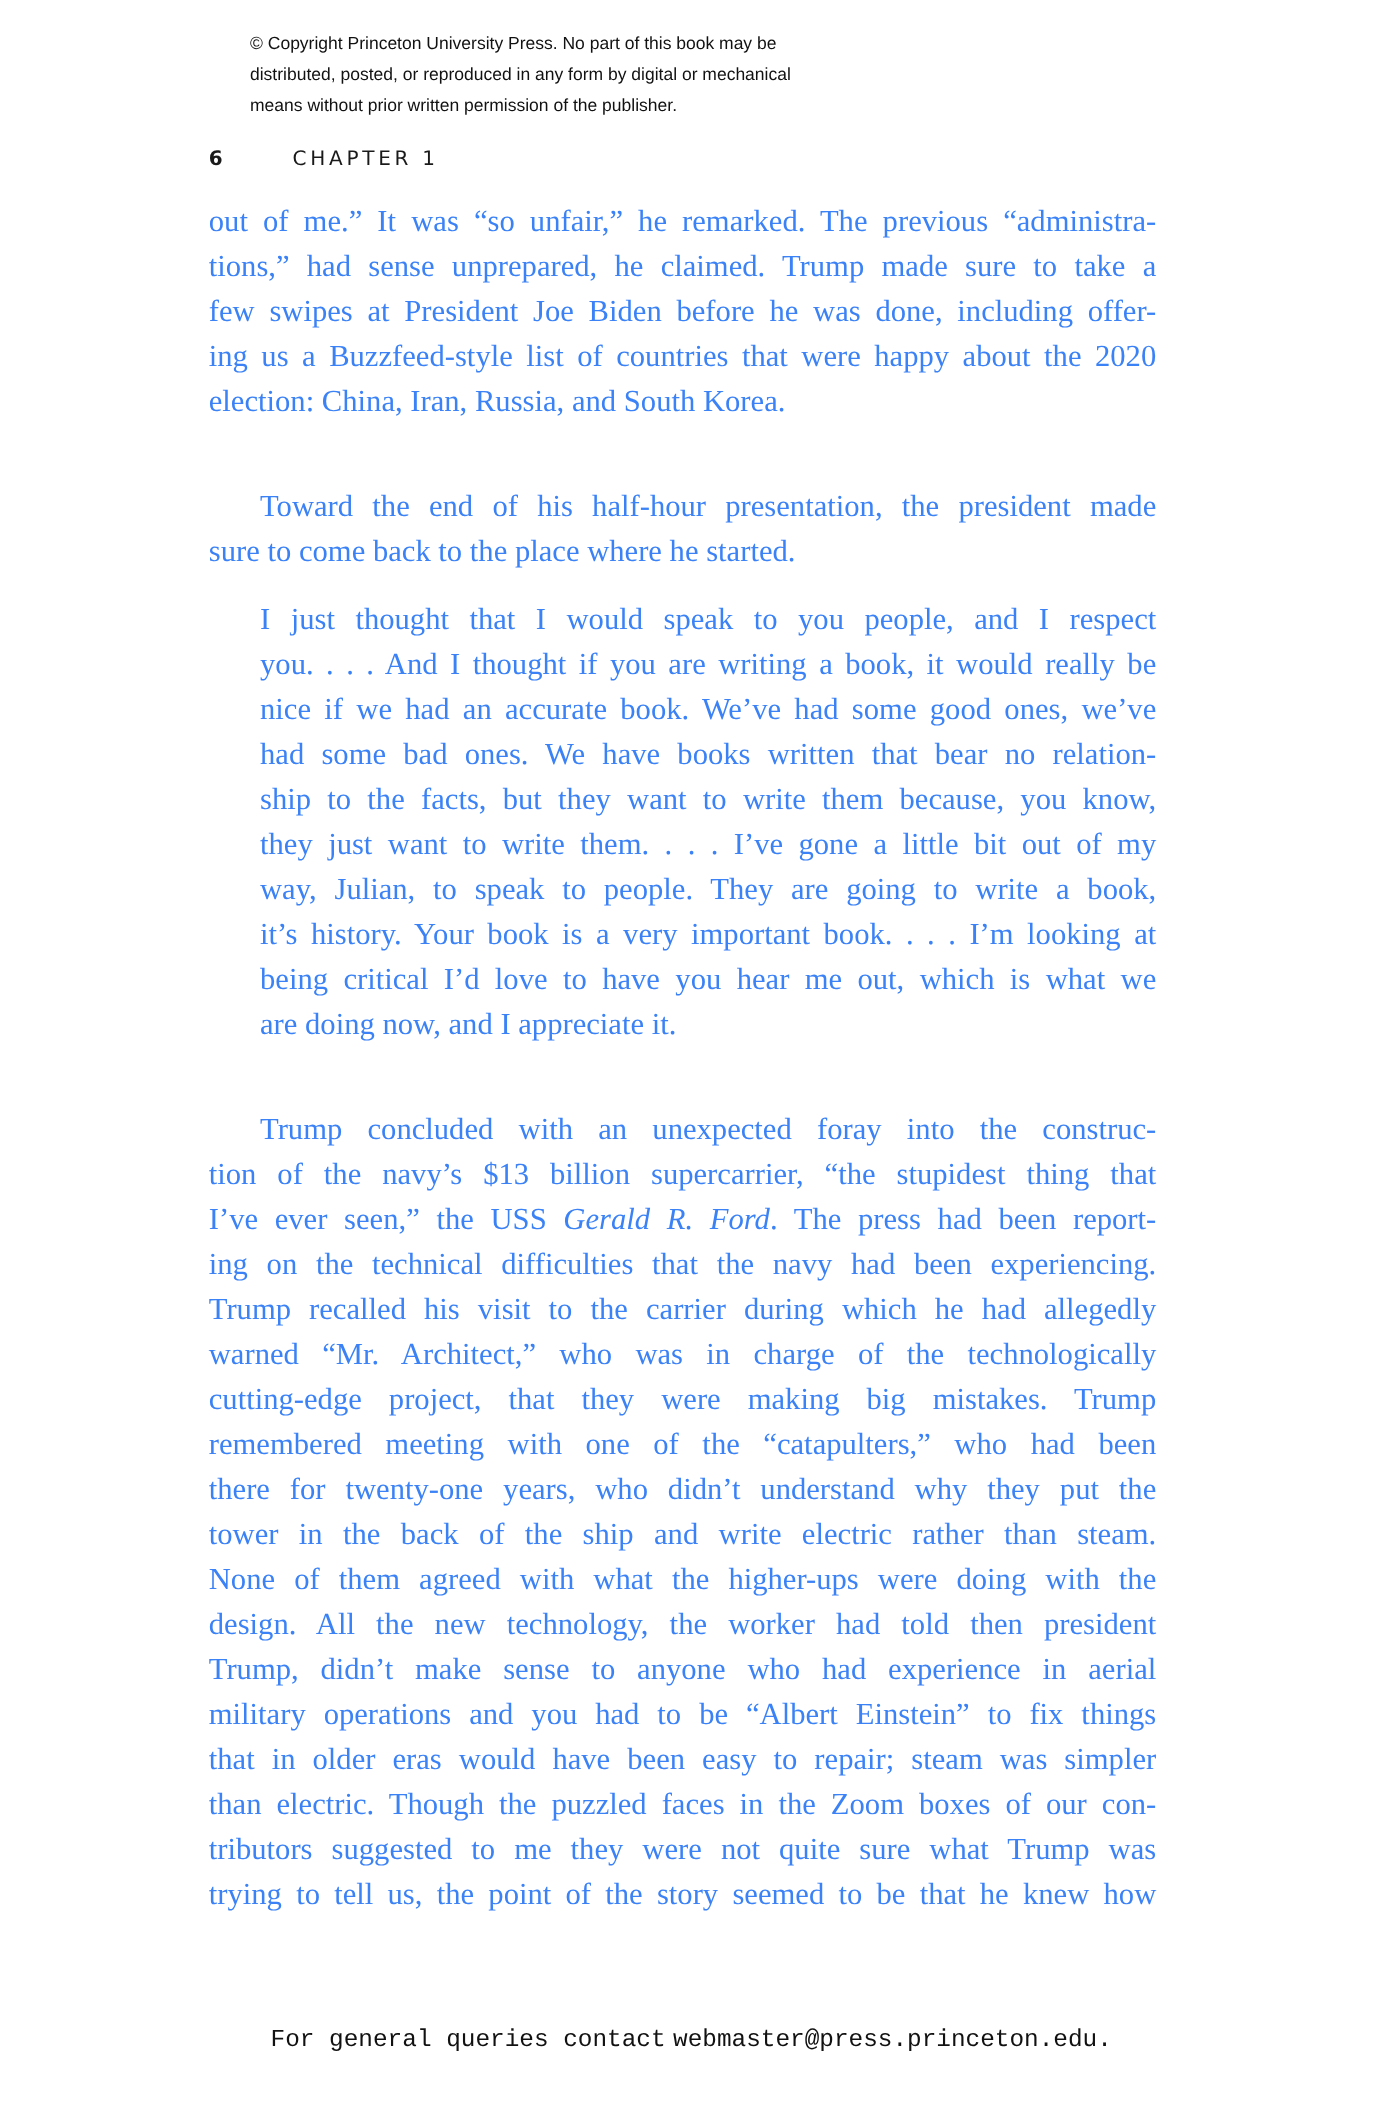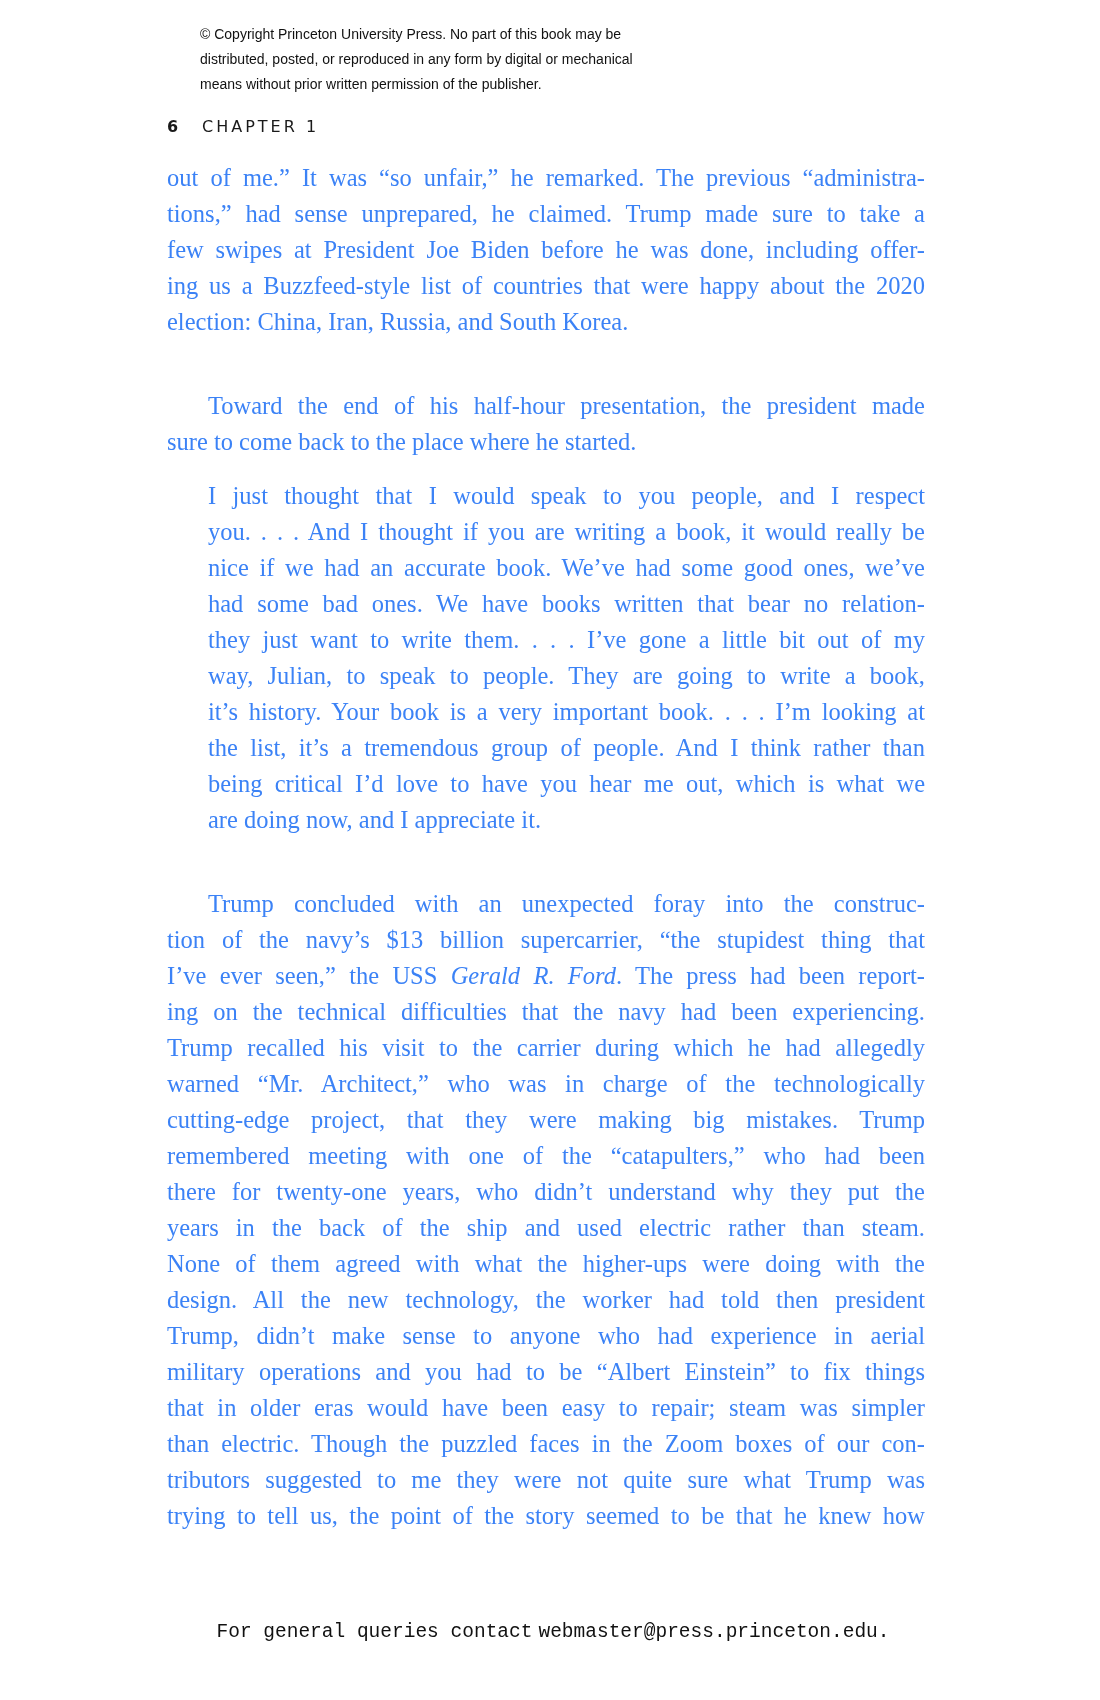--- a/index.html
+++ b/index.html
@@ -12,21 +12,21 @@
     font-family: "Liberation Sans", sans-serif;
     font-size: 14px; line-height: 25px; color: #111;
   }
   .copyright .cline { display: block; white-space: nowrap; }
   .running-head {
     position: absolute; left: 167px; top: 115px; height: 24px;
     font-family: "DejaVu Sans", sans-serif; font-size: 16px; line-height: 24px;
     color: #1a1a1a;
   }
   .running-head .folio { font-weight: bold; display: inline-block; width: 35px; }
-  .running-head .chapter { letter-spacing: 3px; }
+  .running-head .chapter { letter-spacing: 3px; margin-left: 32px; }
   .body-text {
     position: absolute; left: 167px; top: 160px; width: 758px;
     font-family: "Liberation Serif", serif; font-size: 24.5px; line-height: 36px;
     color: #3b82f6;
   }
   .para { margin: 0; }
   .line {
     display: block; white-space: nowrap; text-align: justify;
     text-align-last: justify; height: 36px; overflow: visible;
   }
@@ -63,38 +63,38 @@
   </div>
   <div class="para">
     <span class="line indent">Toward the end of his half-hour presentation, the president made</span>
     <span class="line last">sure to come back to the place where he started.</span>
   </div>
   <div class="para quote">
     <span class="line">I just thought that I would speak to you people, and I respect</span>
     <span class="line">you. . . . And I thought if you are writing a book, it would really be</span>
     <span class="line">nice if we had an accurate book. We’ve had some good ones, we’ve</span>
     <span class="line">had some bad ones. We have books written that bear no relation-</span>
+    <span class="line">ship to the facts, but they want to write them because, you know,</span>
     <span class="line">they just want to write them. . . . I’ve gone a little bit out of my</span>
     <span class="line">way, Julian, to speak to people. They are going to write a book,</span>
     <span class="line">it’s history. Your book is a very important book. . . . I’m looking at</span>
-    <span class="line">the list, it’s a tremendous group of people. And I think rather than</span>
     <span class="line">being critical I’d love to have you hear me out, which is what we</span>
     <span class="line last">are doing now, and I appreciate it.</span>
   </div>
   <div class="para">
     <span class="line indent">Trump concluded with an unexpected foray into the construc-</span>
     <span class="line">tion of the navy’s $13 billion supercarrier, “the stupidest thing that</span>
     <span class="line"><span>I’ve ever seen,” the USS </span><span class="ital">Gerald R. Ford</span><span>. The press had been report-</span></span>
     <span class="line">ing on the technical difficulties that the navy had been experiencing.</span>
     <span class="line">Trump recalled his visit to the carrier during which he had allegedly</span>
     <span class="line">warned “Mr. Architect,” who was in charge of the technologically</span>
     <span class="line">cutting-edge project, that they were making big mistakes. Trump</span>
     <span class="line">remembered meeting with one of the “catapulters,” who had been</span>
     <span class="line">there for twenty-one years, who didn’t understand why they put the</span>
-    <span class="line">years in the back of the ship and used electric rather than steam.</span>
+    <span class="line">tower in the back of the ship and write electric rather than steam.</span>
     <span class="line">None of them agreed with what the higher-ups were doing with the</span>
     <span class="line">design. All the new technology, the worker had told then president</span>
     <span class="line">Trump, didn’t make sense to anyone who had experience in aerial</span>
     <span class="line">military operations and you had to be “Albert Einstein” to fix things</span>
     <span class="line">that in older eras would have been easy to repair; steam was simpler</span>
     <span class="line">than electric. Though the puzzled faces in the Zoom boxes of our con-</span>
     <span class="line">tributors suggested to me they were not quite sure what Trump was</span>
     <span class="line">trying to tell us, the point of the story seemed to be that he knew how</span>
   </div>
 </div>

